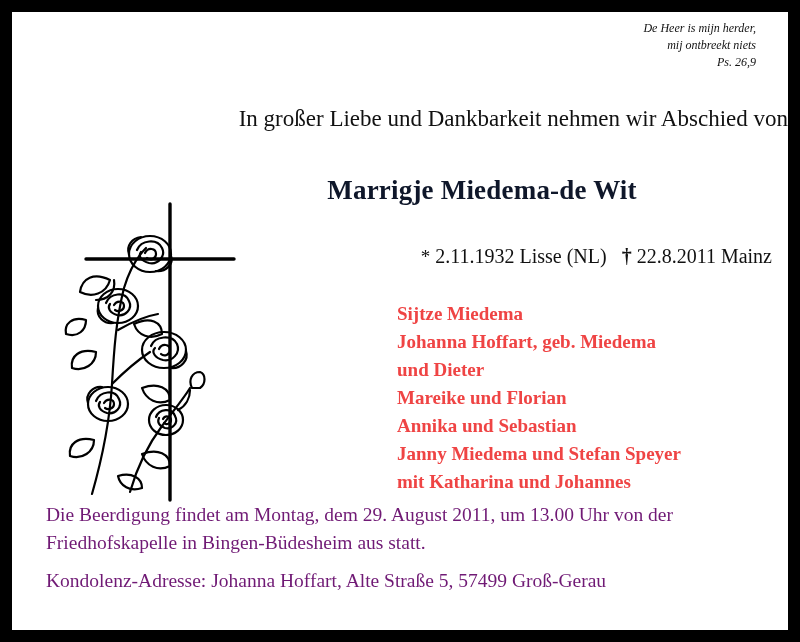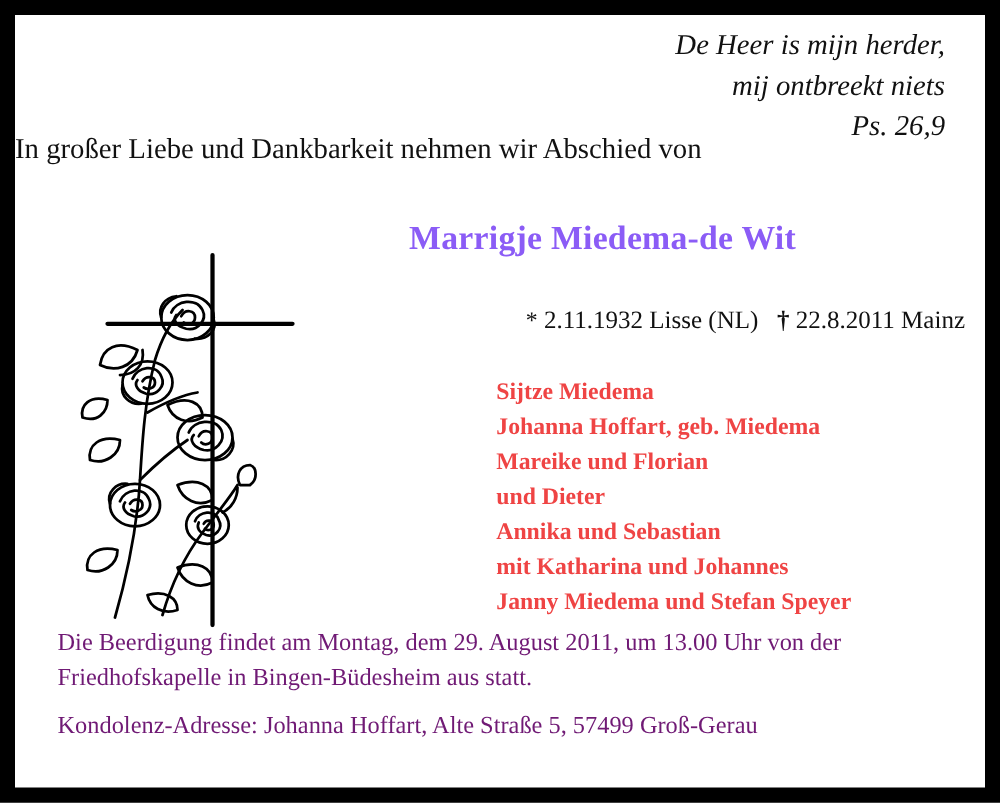--- a/index.html
+++ b/index.html
@@ -23,46 +23,46 @@
     box-sizing: border-box;
   }
 
   
   .epigraph {
     position: absolute;
     right: 32px;
     top: 8px;
     text-align: right;
     font-style: italic;
-    font-size: 23px;
+    font-size: 12px;
     line-height: 1.42;
     color: #111;
   }
 
   
   .opening {
     position: absolute;
     left: 0;
     right: 0;
     top: 94px;
-    text-align: left;
+    text-align: right;
     font-size: 23px;
     color: #111;
   }
 
   
   .deceased-name {
     position: absolute;
     left: 180px;
     width: 580px;
     top: 163px;
     text-align: center;
     font-size: 27px;
     font-weight: bold;
-    color: #8b5cf6;
+    color: #0f172a;
     letter-spacing: 0.2px;
   }
 
   
   .dates {
     position: absolute;
     left: 180px;
     width: 580px;
     top: 233px;
     text-align: right;
@@ -131,25 +131,25 @@
     <span class="sym">*</span>
     <span>2.11.1932  Lisse (NL)</span>
     &nbsp;
     <span class="dagger">†</span>
     <span>22.8.2011  Mainz</span>
   </div>
 
   <div class="survivors">
     <div>Sijtze Miedema</div>
     <div>Johanna Hoffart, geb. Miedema</div>
+    <div>und Dieter</div>
     <div>Mareike und Florian</div>
-    <div>und Dieter</div>
     <div>Annika und Sebastian</div>
+    <div>Janny Miedema und Stefan Speyer</div>
     <div>mit Katharina und Johannes</div>
-    <div>Janny Miedema und Stefan Speyer</div>
   </div>
 
   <div class="footer">
     <p class="funeral">Die Beerdigung findet am Montag, dem 29. August 2011, um 13.00 Uhr von der Friedhofskapelle in Bingen-Büdesheim aus statt.</p>
     <p class="condolence">Kondolenz-Adresse: Johanna Hoffart, Alte Straße 5, 57499 Groß-Gerau</p>
   </div>
 
   <div class="artwork">
     <svg width="180" height="300" viewBox="0 0 180 300" xmlns="http://www.w3.org/2000/svg">
       <g stroke="#000" fill="none" stroke-width="2.2" stroke-linecap="round" stroke-linejoin="round">

